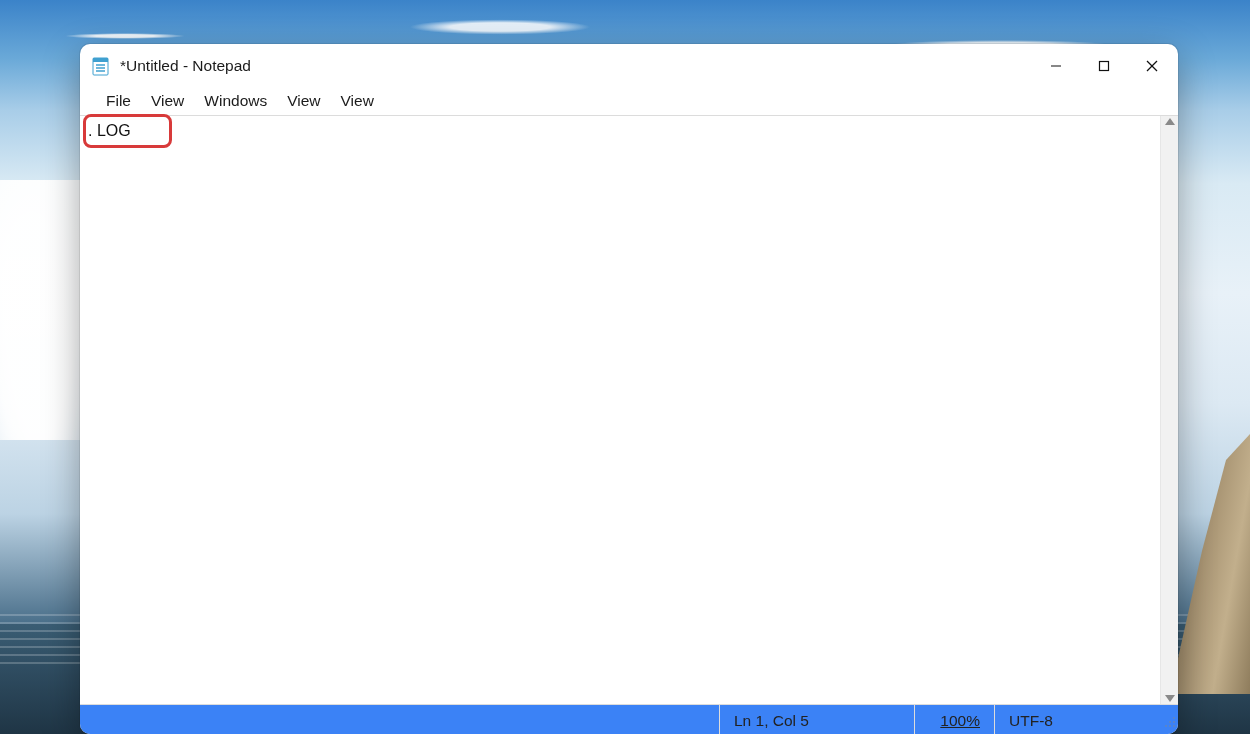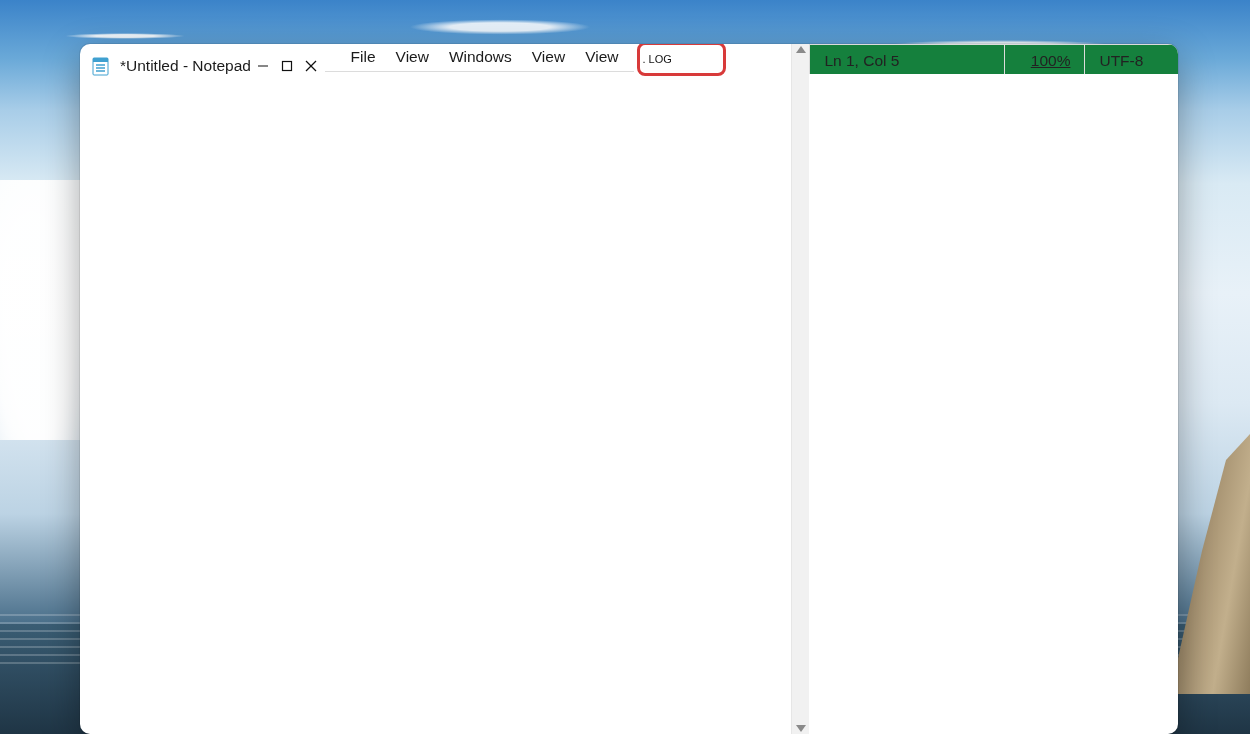--- a/index.html
+++ b/index.html
@@ -33,21 +33,21 @@
   }
 
   
   .window {
     position: absolute;
     left: 80px; top: 44px;
     width: 1098px; height: 690px;
     background: #ffffff;
     border-radius: 10px;
     box-shadow: 0 12px 36px rgba(0,0,0,.35), 0 0 0 1px rgba(0,0,0,.08);
-    display: flex; 
+    display: flex; flex-direction: column;
     overflow: hidden;
   }
   .titlebar {
     height: 44px; display:flex; align-items:center; padding: 0 2px 0 12px;
     font-size: 15.5px; color:#1b1b1b;
   }
   .titlebar .app-icon { width:18px; height:20px; margin-right:10px; display:flex; }
   .titlebar .title { flex:0 0 auto; }
   .titlebar .spacer { flex:1; }
   .winbtn { width:48px; height:44px; display:flex; align-items:center; justify-content:center; color:#111; }
@@ -55,35 +55,35 @@
   .menubar {
     height:28px; display:flex; align-items:center; gap:0; padding: 0 6px 2px 16px;
     border-bottom:1px solid #dcdcdc; font-size:15.5px; color:#1b1b1b;
   }
   .menuitem { padding:2px 10px; border-radius:3px; }
 
   .editor-wrap { flex:1; display:flex; position:relative; }
   .editor {
     flex:1; border:none; outline:none; resize:none;
     font-family: Consolas, "Segoe UI", Arial, sans-serif;
-    font-size:11px; line-height:22px; padding:4px 6px 4px 8px; color:#111;
+    font-size:16px; line-height:22px; padding:4px 6px 4px 8px; color:#111;
     white-space: pre;
   }
   .highlight-box {
     position:absolute; left:3px; top:-2px; width:89px; height:34px;
     border:3px solid #d83a3a; border-radius:8px; pointer-events:none;
   }
   .vscroll { width:18px; background:#f1f1f1; border-left:1px solid #e6e6e6;
     display:flex; flex-direction:column; align-items:center; justify-content:space-between; padding:2px 0;}
   .arrow { width:0;height:0; }
   .arrow.up { border-left:5px solid transparent; border-right:5px solid transparent; border-bottom:7px solid #8a8a8a; }
   .arrow.down { border-left:5px solid transparent; border-right:5px solid transparent; border-top:7px solid #8a8a8a; }
 
   .statusbar {
-    height:30px; border-top:1px solid #dcdcdc; background:#15803d;
+    height:30px; border-top:1px solid #dcdcdc; background:#3b82f6;
     display:flex; font-size:15.5px; color:#222;
   }
   .statusbar .spacer { flex:1; }
   .cell { border-left:1px solid #dcdcdc; padding:3px 14px 0 14px; min-width:80px; height:100%; display:flex; align-items:center; }
   .cell.ln { min-width:195px; }
   .cell.zoom { min-width:80px; justify-content:flex-end;text-decoration:underline;}
   .cell.crlf { min-width:170px; }
   .cell.enc { min-width:170px; }
   .grip { width:14px; align-self:flex-end; padding-bottom:2px; padding-right:2px; opacity:.5;}
 </style>

